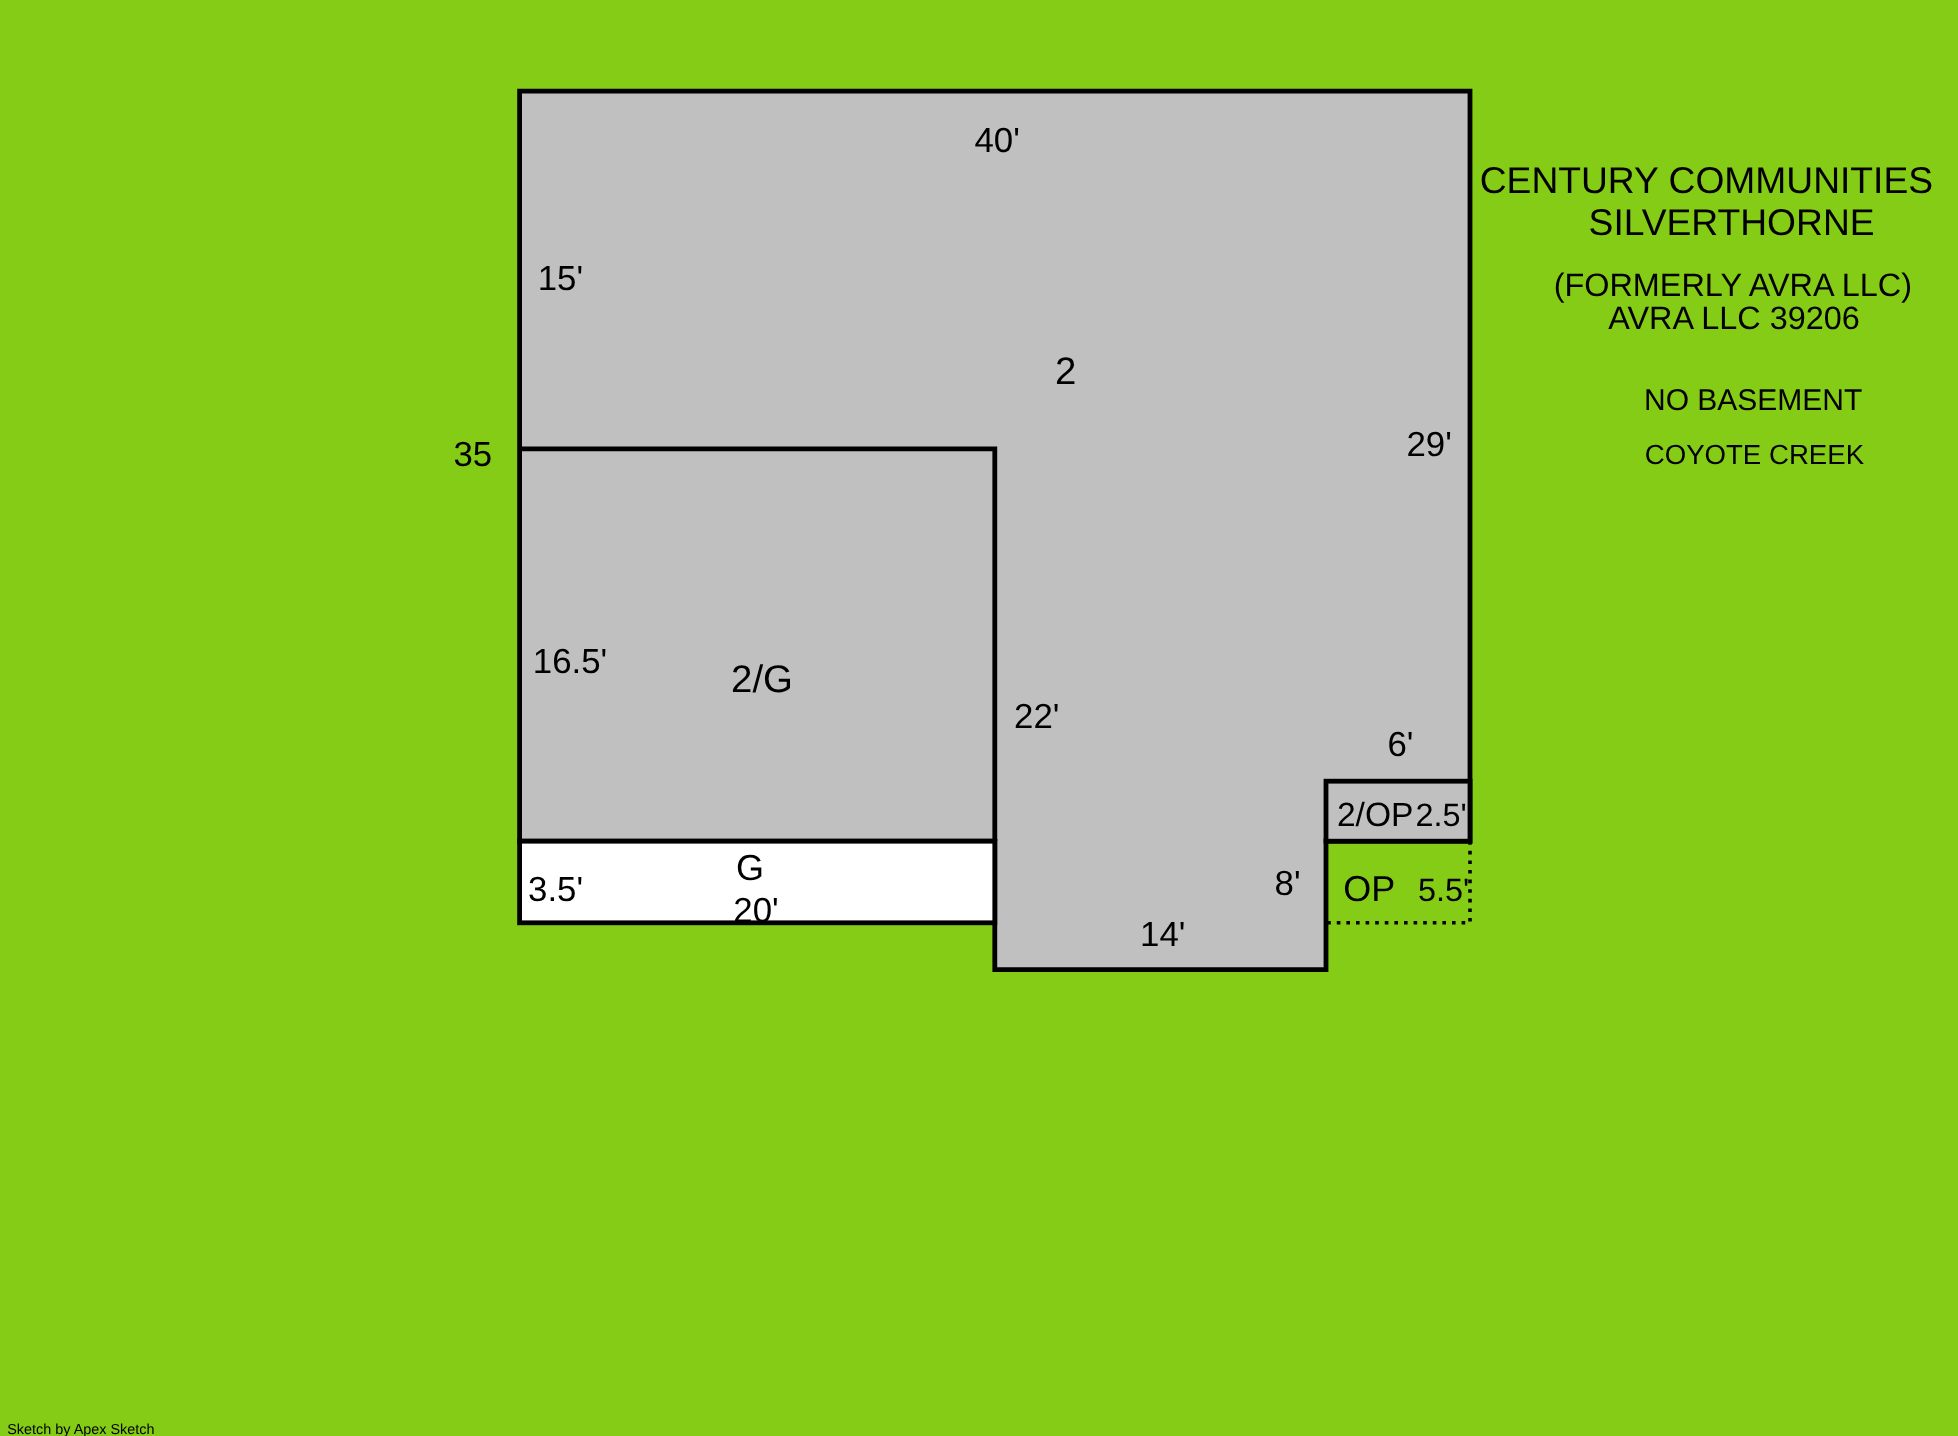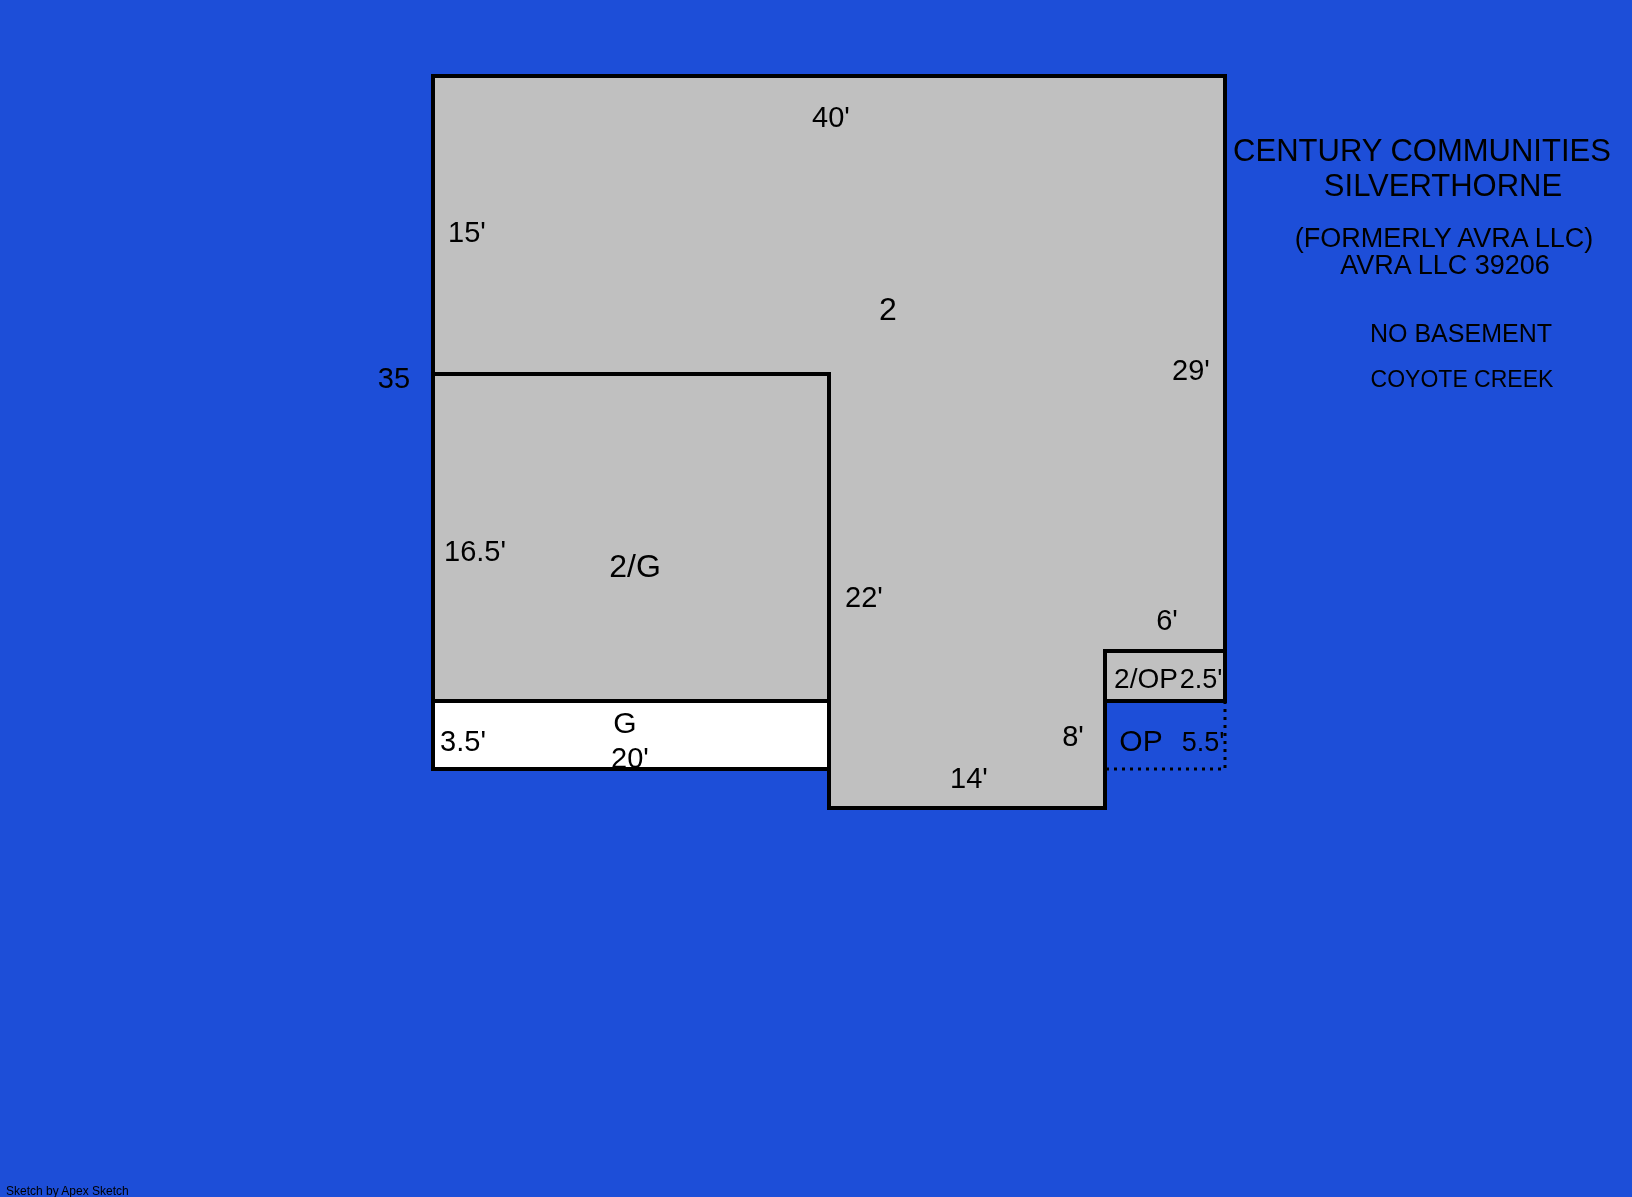--- a/index.html
+++ b/index.html
@@ -4,21 +4,21 @@
 <style>
   html, body {
     margin: 0;
     padding: 0;
     background: #ffffff;
   }
   .canvas {
     position: relative;
     width: 1632px;
     height: 1197px;
-    background: #1d4ed8;
+    background: #84cc16;
     overflow: hidden;
     font-family: "Liberation Sans", sans-serif;
   }
   svg.sketch {
     position: absolute;
     left: 0;
     top: 0;
   }
   svg.sketch text {
     fill: #000000;

